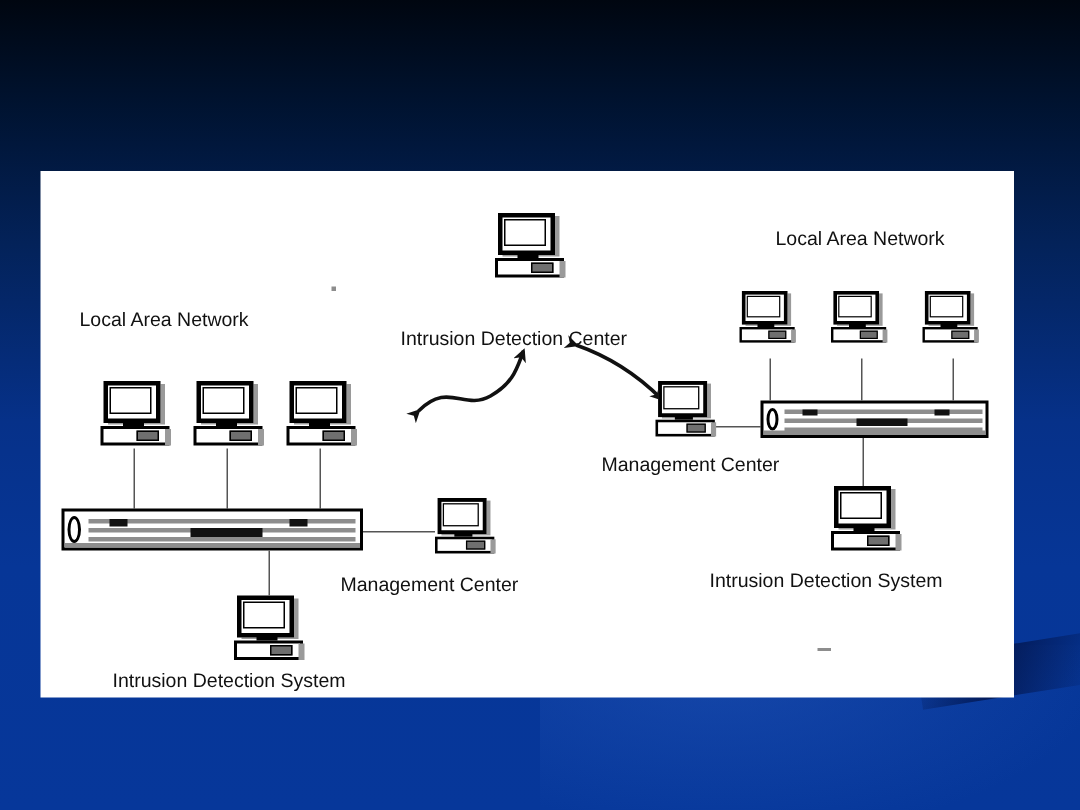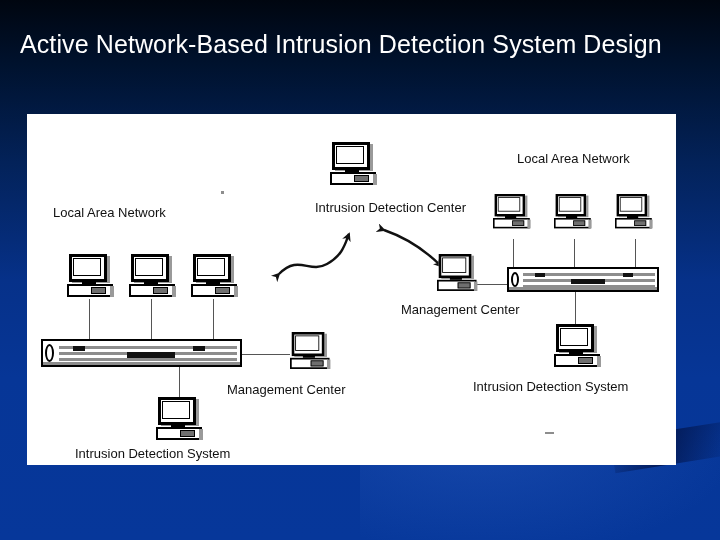--- a/index.html
+++ b/index.html
@@ -189,21 +189,20 @@
   }
 </style>
 </head>
 <body>
 
 <div id="slide">
 
   <div id="swoosh-light"></div>
   <div id="swoosh-dark"></div>
 
-  <div id="title">Active Network-Based Intrusion Detection System Design</div>
 
   <div id="canvas">
 
     <svg class="arrows" viewBox="0 0 649 351">
       <defs>
         <marker id="ah" markerWidth="9" markerHeight="9" refX="7" refY="4.5" orient="auto" markerUnits="userSpaceOnUse">
           <path d="M0,0 L9,4.5 L0,9 L2.6,4.5 Z" fill="#111111"></path>
         </marker>
       </defs>
 
@@ -303,21 +302,21 @@
       <div class="pc">
         <div class="shadow"></div>
           <div class="mon"></div>
           <div class="screen"></div>
         <div class="neck"></div>
           <div class="base"></div>
           <div class="base-sh"></div>
         <div class="key"></div>
       </div>
     </div>
-    <div class="label" style="left:240px; top:86px;margin-left:48px;">Intrusion Detection Center</div>
+    <div class="label" style="left:240px; top:104px;">Intrusion Detection Center</div>
 
     <div class="label" style="left:490px; top:37px;">Local Area Network</div>
 
     <div class="node" style="left:466px; top:80px;">
       <div class="pc tiny">
         <div class="shadow"></div>
           <div class="mon"></div>
           <div class="screen"></div>
         <div class="neck"></div>
           <div class="base"></div>

